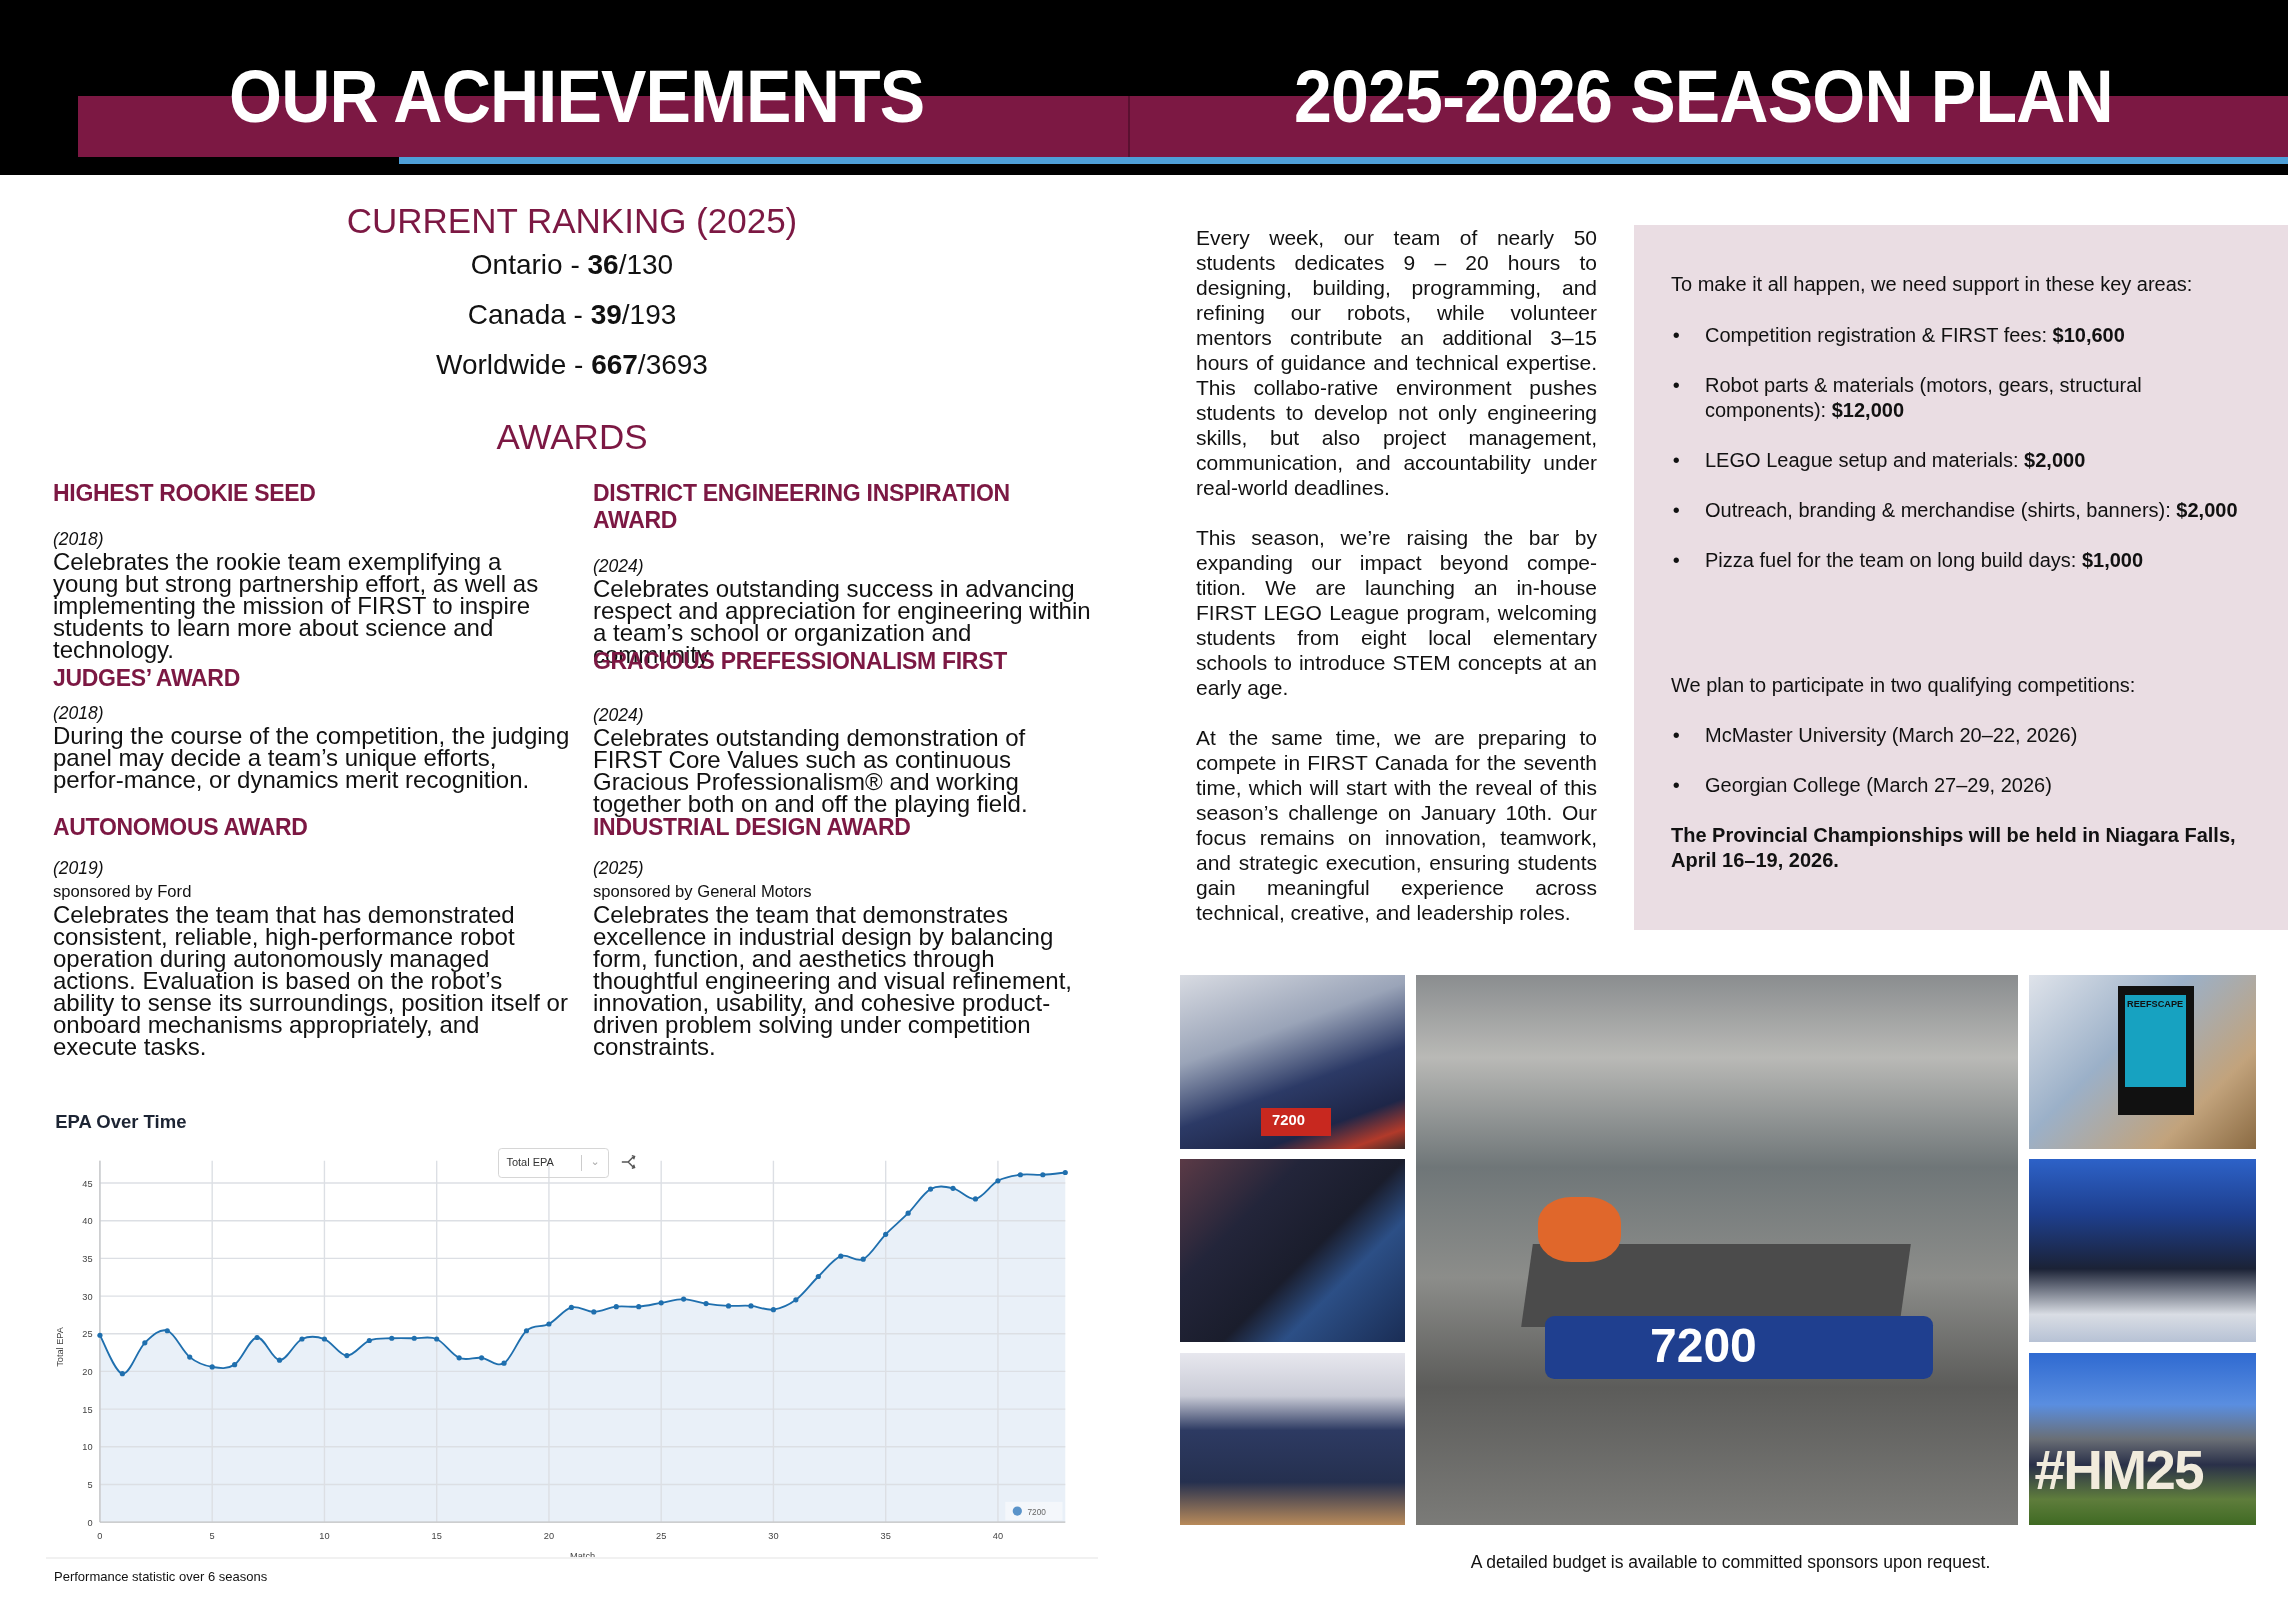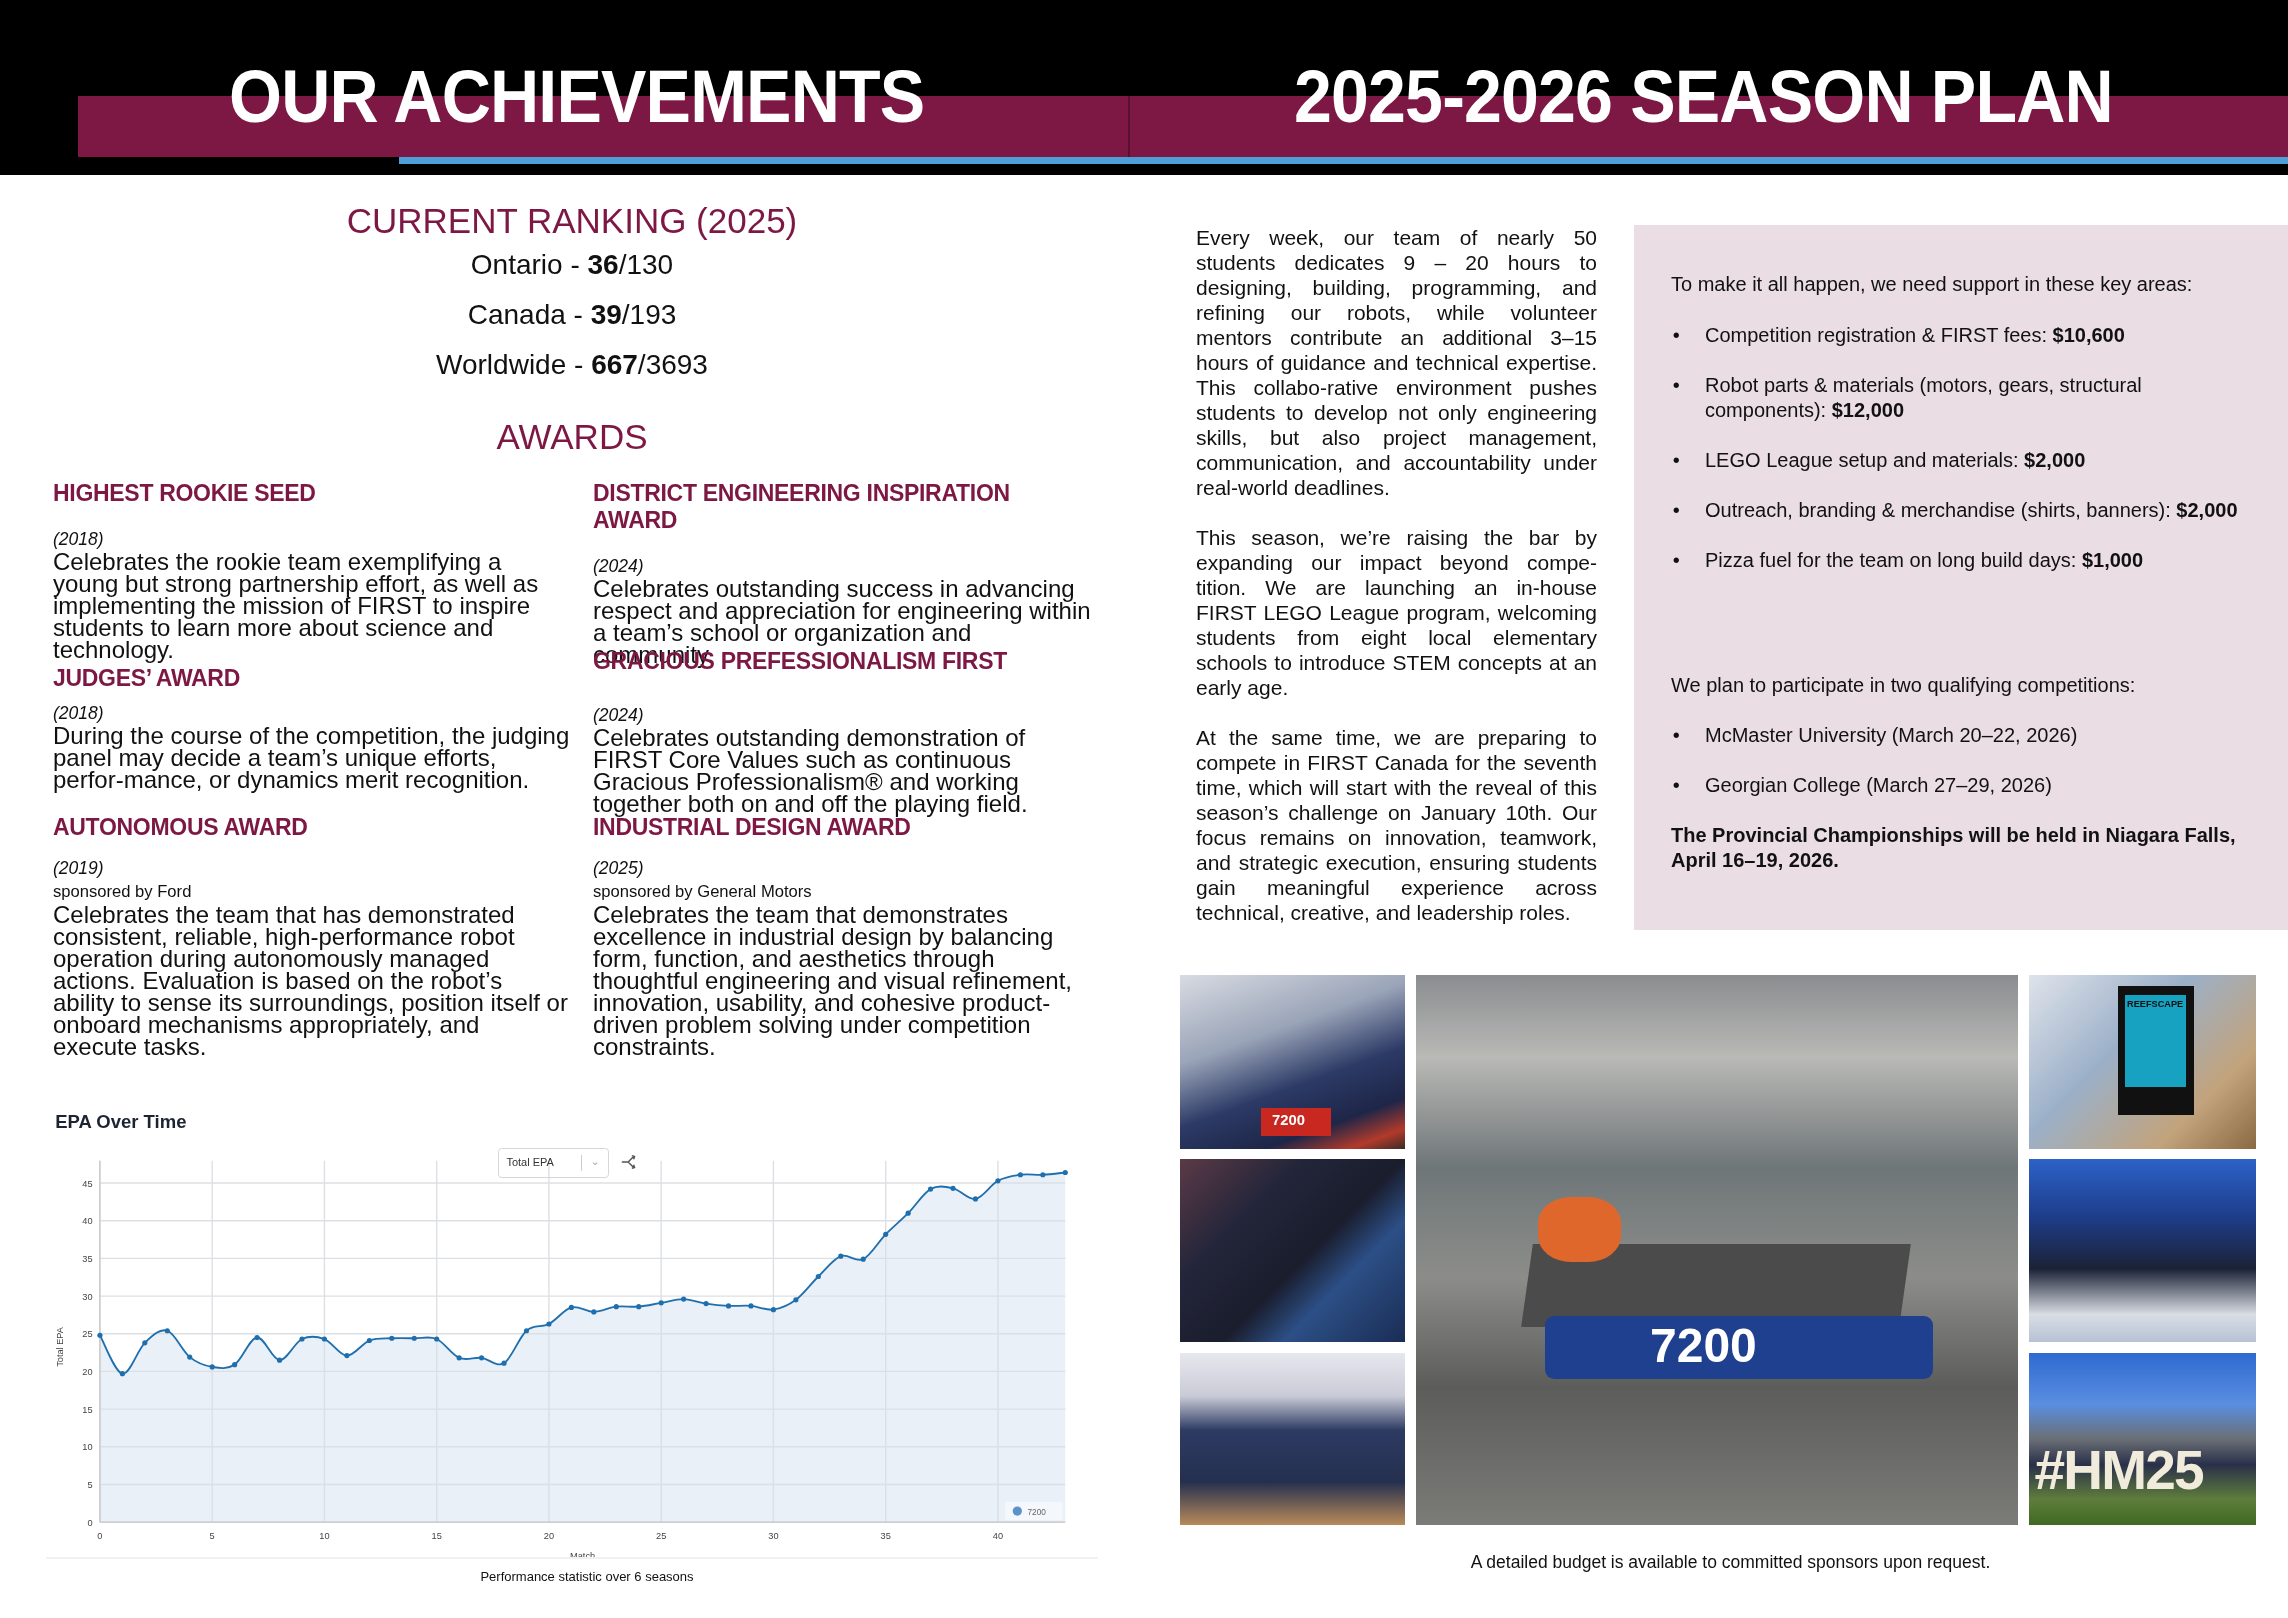--- a/index.html
+++ b/index.html
@@ -26,21 +26,21 @@
   .award .sponsor { font-size: 16.6px; line-height: 24px; }
   .award p.desc { font-size: 24px; line-height: 22px; }
 
   .chart-wrap { position: absolute; left: 46px; top: 1098px; width: 1052px; height: 498px; }
   .chart-title { position: absolute; left: 9.2px; top: 13px; font-size: 18.5px; font-weight: 700; color: #1c2433; }
   .epa-select { position: absolute; left: 452px; top: 50px; width: 111px; height: 29.5px; border: 0.9px solid #d6d6d6; border-radius: 3.7px; font-size: 11px; color: #333; padding: 7.4px 7.4px; }
   .epa-select .sep { position: absolute; right: 26px; top: 5.5px; width: 0.9px; height: 16.6px; background: #ccc; }
   .epa-select .chev { position: absolute; right: 8.3px; top: 5.5px; font-size: 11px; color: #aaa; }
   .share-icon { position: absolute; left: 574px; top: 54px; width: 20px; height: 20px; }
   .chart-svg { position: absolute; left: 0; top: 0; }
-  .chart-caption { position: absolute; left: 15px; top: 471px; width: 1052px; text-align: center; font-size: 13px; color: #111; }
+  .chart-caption { position: absolute; left: 8px; top: 471px; width: 1052px; font-size: 13px; color: #111; }
   .chart-bottom-rule { position: absolute; left: 0; top: 459px; width: 1052px; height: 1.8px; background: #f1f1f1; }
 
   .body-text { position: absolute; left: 1196px; width: 401px; font-size: 21px; line-height: 25px; text-align: justify; color: #111; }
   .body-text p { margin-bottom: 25px; }
 
   .pink-panel { position: absolute; left: 1634px; top: 225px; width: 655px; height: 705px; background: #eadde3; }
   .pink-panel .intro { position: absolute; left: 37px; font-size: 20px; color: #111; }
   .pink-list { position: absolute; left: 37px; width: 591px; list-style: none; }
   .pink-list li { position: relative; padding-left: 34px; font-size: 20px; line-height: 25px; margin-bottom: 25px; }
   .pink-list li::before { content: "•"; position: absolute; left: 1.8px; top: 0; }

